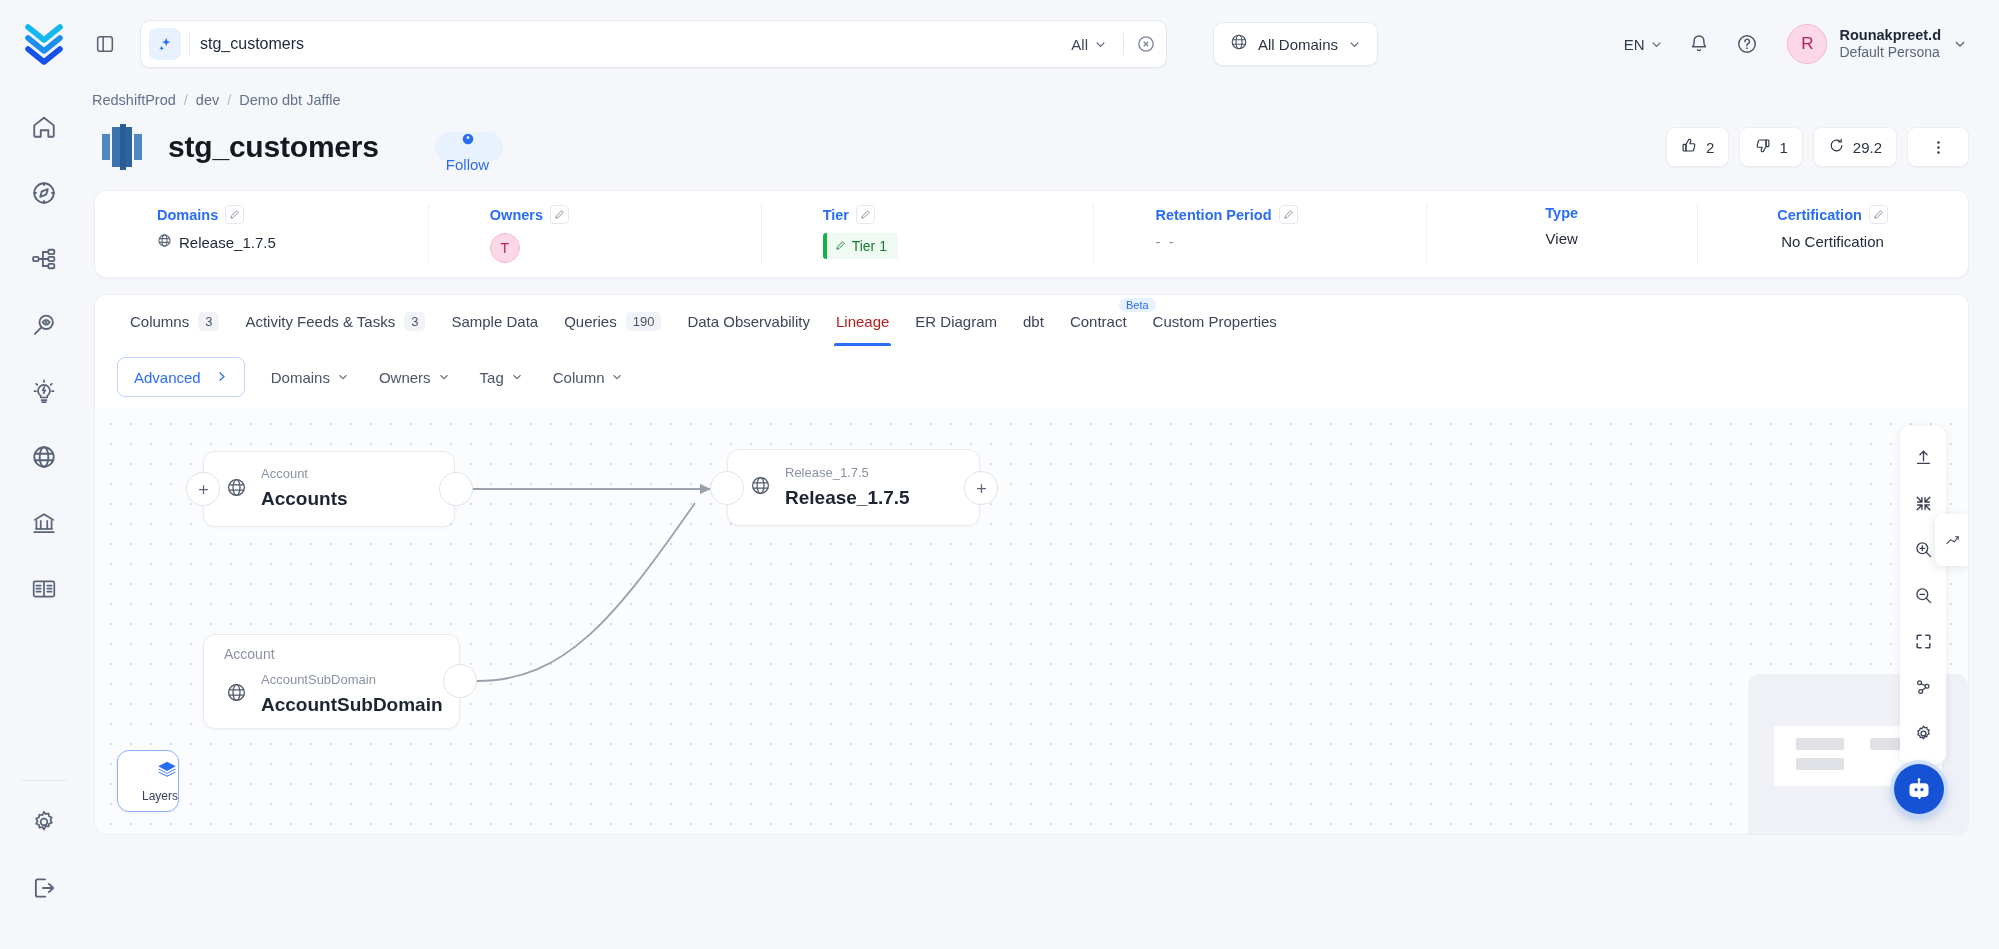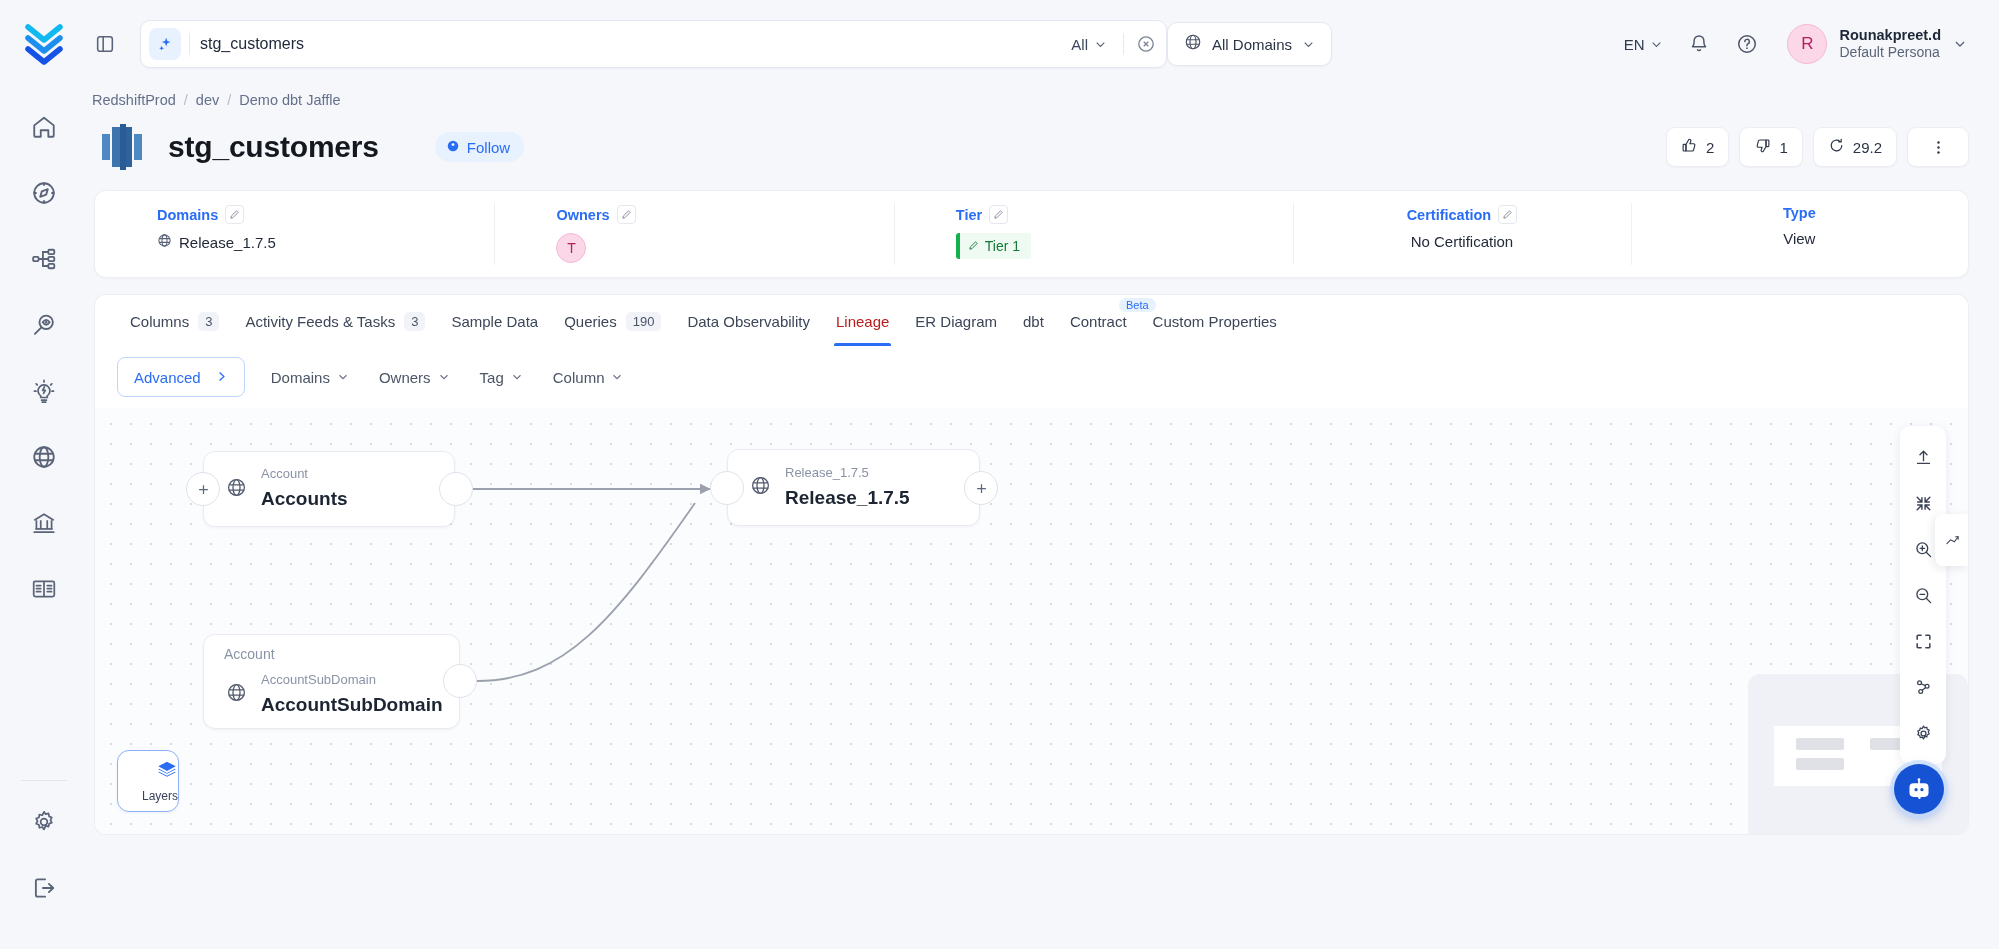--- a/index.html
+++ b/index.html
@@ -61,21 +61,21 @@
     font-family: "Liberation Sans", sans-serif; background: transparent;
   }
   #search-scope {
     display:flex; align-items:center; gap:6px; font-size:15px; color:#3d4759;
     cursor:pointer; padding: 4px 8px; border-radius:6px; flex:none;
   }
   #scope-divider { width:1px; height:22px; background:#e6e9f0; margin: 0 8px; flex:none; }
   #search-clear { width:28px;height:28px; display:flex;align-items:center;justify-content:center;cursor:pointer;flex:none;}
 
   #domain-select {
-    height: 44px; background:#fff; border:1px solid #e4e8f0; border-radius: 10px;
+    margin-left: 46px; height: 44px; background:#fff; border:1px solid #e4e8f0; border-radius: 10px;
     display:flex; align-items:center; gap:10px; padding: 0 16px; cursor:pointer;
     box-shadow: 0 1px 2px rgba(20,30,60,.04); flex:none;
   }
   #domain-select span.lbl { font-size: 15px; color:#2e3murmur; }
   .tb-right { margin-left: auto; display:flex; align-items:center; gap: 8px; }
   #lang-select { display:flex; align-items:center; gap:6px; font-size:15px; color:#303a4d; cursor:pointer; padding:6px 8px; border-radius:6px;}
   .tb-icon-btn { width:40px;height:40px;border-radius:8px;display:flex;align-items:center;justify-content:center;cursor:pointer;}
   #user-chip { display:flex; align-items:center; gap:12px; cursor:pointer; padding: 4px 6px 4px 4px; border-radius: 8px; margin-left: 8px;}
   #user-avatar {
     width:40px;height:40px;border-radius:50%;background:#fbd7e8;border:1px solid #f3b9d4;
@@ -92,21 +92,21 @@
   #breadcrumb .crumb { cursor:pointer; }
   #breadcrumb .sl { color:#b4bccb; }
 
   #title-row { display:flex; align-items:center; padding: 14px 30px 0 6px; }
   #entity-icon { width: 56px; height: 50px; flex:none; margin-right:18px;}
   #entity-title { font-size: 30px; font-weight: 700; color: #14181f; letter-spacing: -0.2px;}
   #copy-btn { width:30px;height:30px;margin-left:12px;border-radius:6px;display:flex;align-items:center;justify-content:center;cursor:pointer;}
   #follow-btn {
     margin-left: 14px; height:30px; background:#e8f1fe; border-radius: 16px;
     display:flex; align-items:center; gap:7px; padding: 0 14px 0 11px; cursor:pointer;
-    color:#2a6df5; font-size:15px;
+    color:#2a6df5; font-size:15px;flex-direction:column;
   }
   .title-actions { margin-left:auto; display:flex; align-items:center; gap:10px;}
   .pill-btn {
     height:40px; min-width:62px; background:#fff; border:1px solid #eceef4; border-radius:9px;
     display:flex; align-items:center; justify-content:center; gap:8px; padding: 0 14px; cursor:pointer;
     font-size:15px; color:#2b3445; box-shadow: 0 1px 2px rgba(20,30,60,.04);
   }
   .kebab-btn { width:44px; height:40px; padding:0; }
 
   
@@ -538,38 +538,49 @@
           <span>
             <svg width="11" height="11" viewBox="0 0 24 24" fill="none" stroke="#137a37" stroke-width="2">
                 <path d="M4 20l4.5-1L20 7.5 16.5 4 5 15.5z"></path>
               </svg>
           </span>
           <span>Tier 1</span>
         </span>
       </div>
     </div>
 
+    <div class="sum-cell">
+      <div class="sum-head">
+        <span>Retention Period</span>
+        <span class="edit-ico">
+          <svg width="11" height="11" viewBox="0 0 24 24" fill="none" stroke="#7b8496" stroke-width="2">
+              <path d="M4 20l4.5-1L20 7.5 16.5 4 5 15.5z"></path>
+            </svg>
+        </span>
+      </div>
+      <div class="sum-val muted">- -</div>
+    </div>
+
+    <div class="sum-cell center">
+      <div class="sum-head">
+        <span>Type</span>
+      </div>
+      <div class="sum-val">View</div>
+    </div>
 
     <div class="sum-cell center">
       <div class="sum-head">
         <span>Certification</span>
         <span class="edit-ico">
           <svg width="11" height="11" viewBox="0 0 24 24" fill="none" stroke="#7b8496" stroke-width="2">
               <path d="M4 20l4.5-1L20 7.5 16.5 4 5 15.5z"></path>
             </svg>
         </span>
       </div>
       <div class="sum-val">No Certification</div>
-    </div>
-
-    <div class="sum-cell center">
-      <div class="sum-head">
-        <span>Type</span>
-      </div>
-      <div class="sum-val">View</div>
     </div>
 
   </div>
 
   <div id="tabs-card">
     <div class="tab">
       <span>Columns</span>
       <span class="tab-count">3</span>
     </div>
     <div class="tab">

